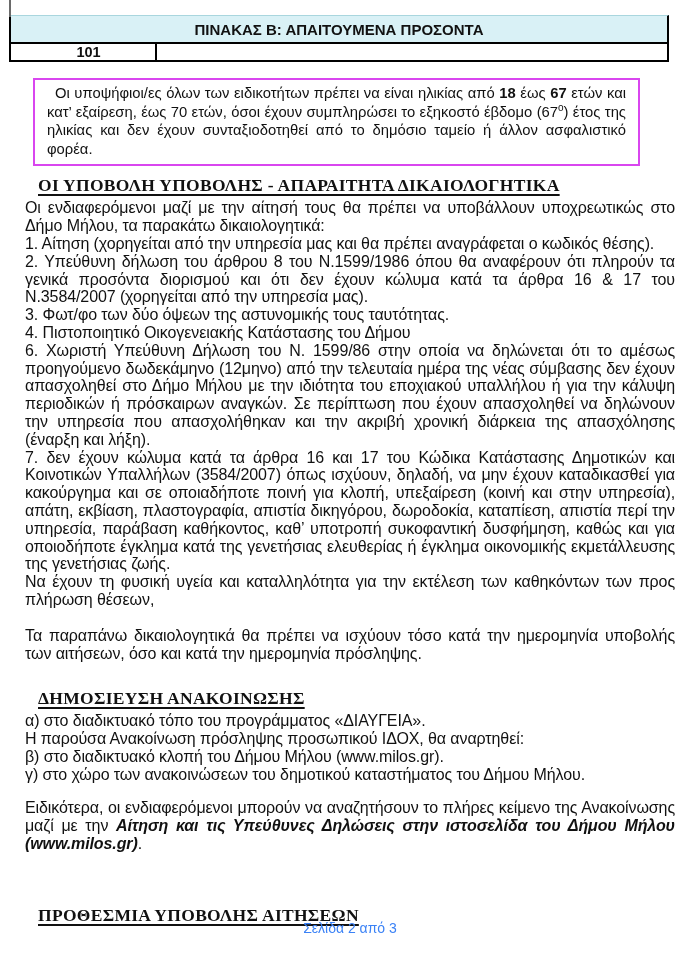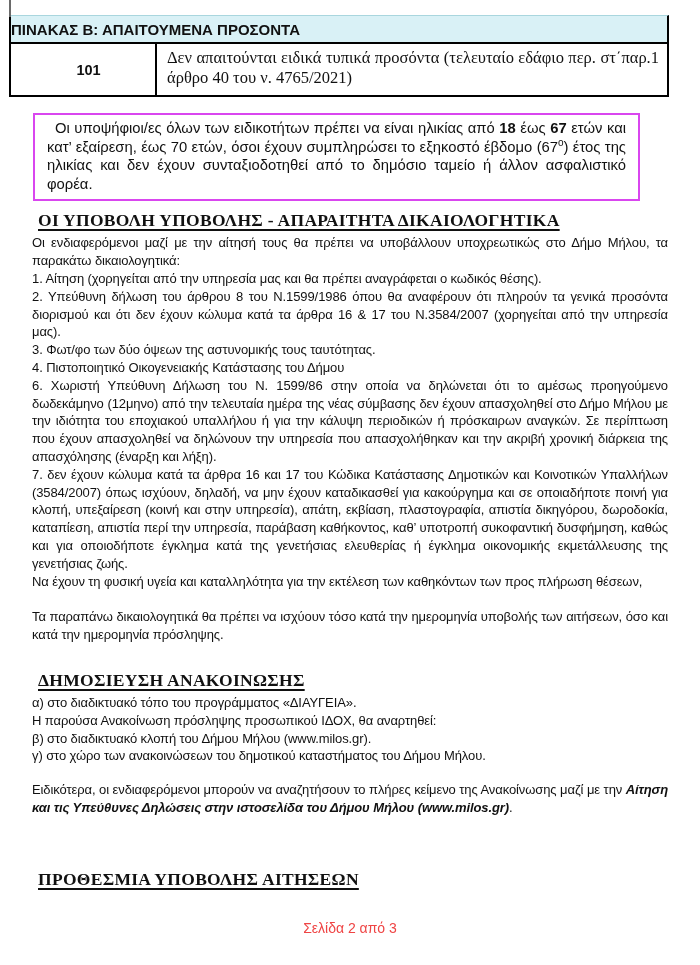--- a/index.html
+++ b/index.html
@@ -20,21 +20,21 @@
   }
   .qual-table {
     margin:15px 0 0 9px;
     width:660px;
     box-sizing:border-box;
     border:2px solid #000000;
     border-top:1px solid #a9d6de;
   }
   .qual-header {
     background:#d9f1f6;
-    text-align:left;
+    text-align:center;
     font-weight:bold;
     font-size:15px;
     padding:5px 0 4px 0;
     border-bottom:2px solid #000000;
   }
   .qual-row { display:flex; }
   .qual-code {
     width:133px; flex:0 0 133px;
     border-right:2px solid #000000;
     display:flex; align-items:center; justify-content:center;
@@ -68,52 +68,51 @@
     font-family:"Liberation Serif","DejaVu Serif",serif;
     font-size:17.5px;
     font-weight:bold;
     letter-spacing:0.3px;
     text-decoration:underline;
     text-underline-offset:3px;
     text-decoration-thickness:2px;
   }
   
   .para {
-    margin:0 32px;
-    font-size:13px;
+    margin:0 25px;
+    font-size:16px;
     line-height:17.8px;
     text-align:justify;
     letter-spacing:-0.1px;
   }
   .mt-blank   { margin-top:18px; }
   .mt-section { margin-top:26px; }
   .mt-small   { margin-top:16px; }
   .mt-big     { margin-top:52px; }
   .bold-italic { font-weight:bold; font-style:italic; }
   
   .footer {
     position:absolute; left:0; top:920px;
     width:100%;
     text-align:center;
     font-size:14px;
-    color:#ef4444;
+    color:#3b82f6;
   }
 </style>
 </head>
 <body>
 
 <div class="page">
 
   <div class="table-stub"></div>
 
   <div class="qual-table">
     <div class="qual-header">ΠΙΝΑΚΑΣ Β: ΑΠΑΙΤΟΥΜΕΝΑ ΠΡΟΣΟΝΤΑ</div>
     <div class="qual-row">
       <div class="qual-code">101</div>
-      <div class="qual-text">Δεν απαιτούνται ειδικά τυπικά προσόντα (τελευταίο εδάφιο περ. στ΄παρ.1 άρθρο 40 του ν. 4765/2021)</div>
     </div>
   </div>
 
   <div class="age-box">
     <span>Οι υποψήφιοι/ες όλων των ειδικοτήτων πρέπει να είναι ηλικίας από </span><span class="bold">18</span><span> έως </span><span class="bold">67</span><span> ετών και κατ’ εξαίρεση, έως 70 ετών, όσοι έχουν συμπληρώσει το εξηκοστό έβδομο (67</span><sup>ο</sup><span>) έτος της ηλικίας και δεν έχουν συνταξιοδοτηθεί από το δημόσιο ταμείο ή άλλον ασφαλιστικό φορέα.</span>
   </div>
 
   <div class="sec-title">ΟΙ ΥΠΟΒΟΛΗ ΥΠΟΒΟΛΗΣ - ΑΠΑΡΑΙΤΗΤΑ ΔΙΚΑΙΟΛΟΓΗΤΙΚΑ</div>
 
   <p class="para">Οι ενδιαφερόμενοι μαζί με την αίτησή τους θα πρέπει να υποβάλλουν υποχρεωτικώς στο Δήμο Μήλου, τα παρακάτω δικαιολογητικά:</p>

